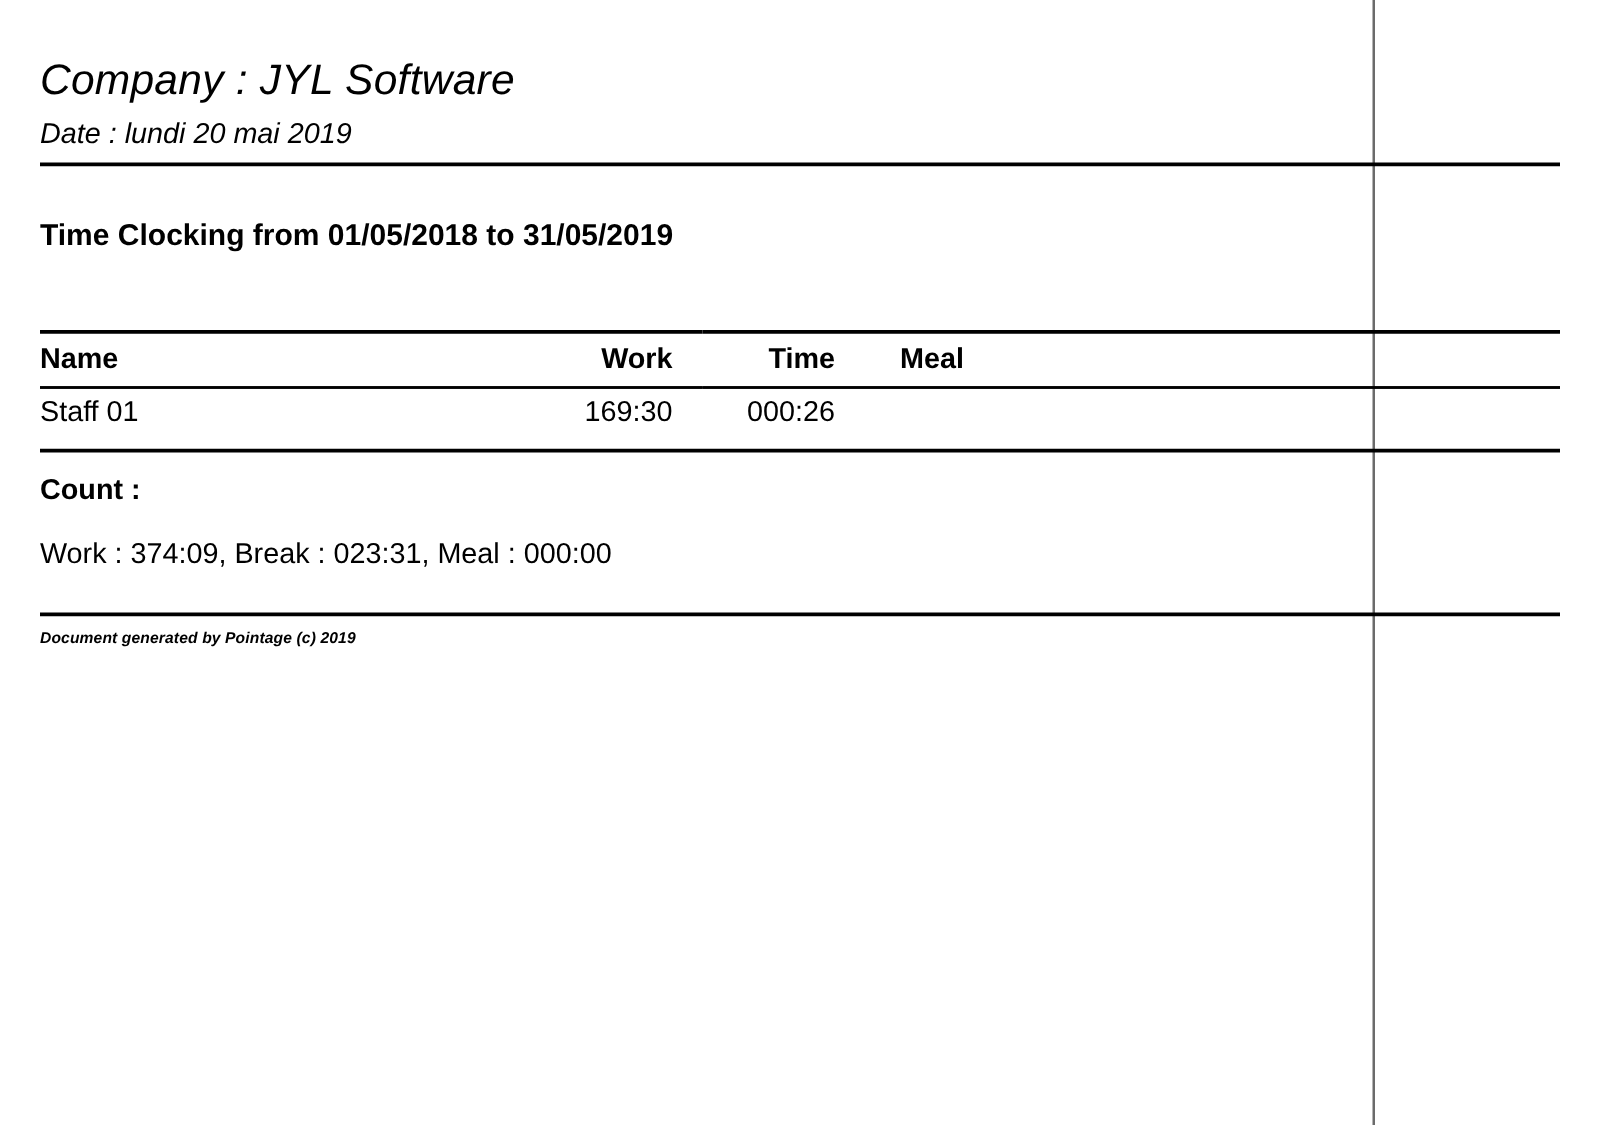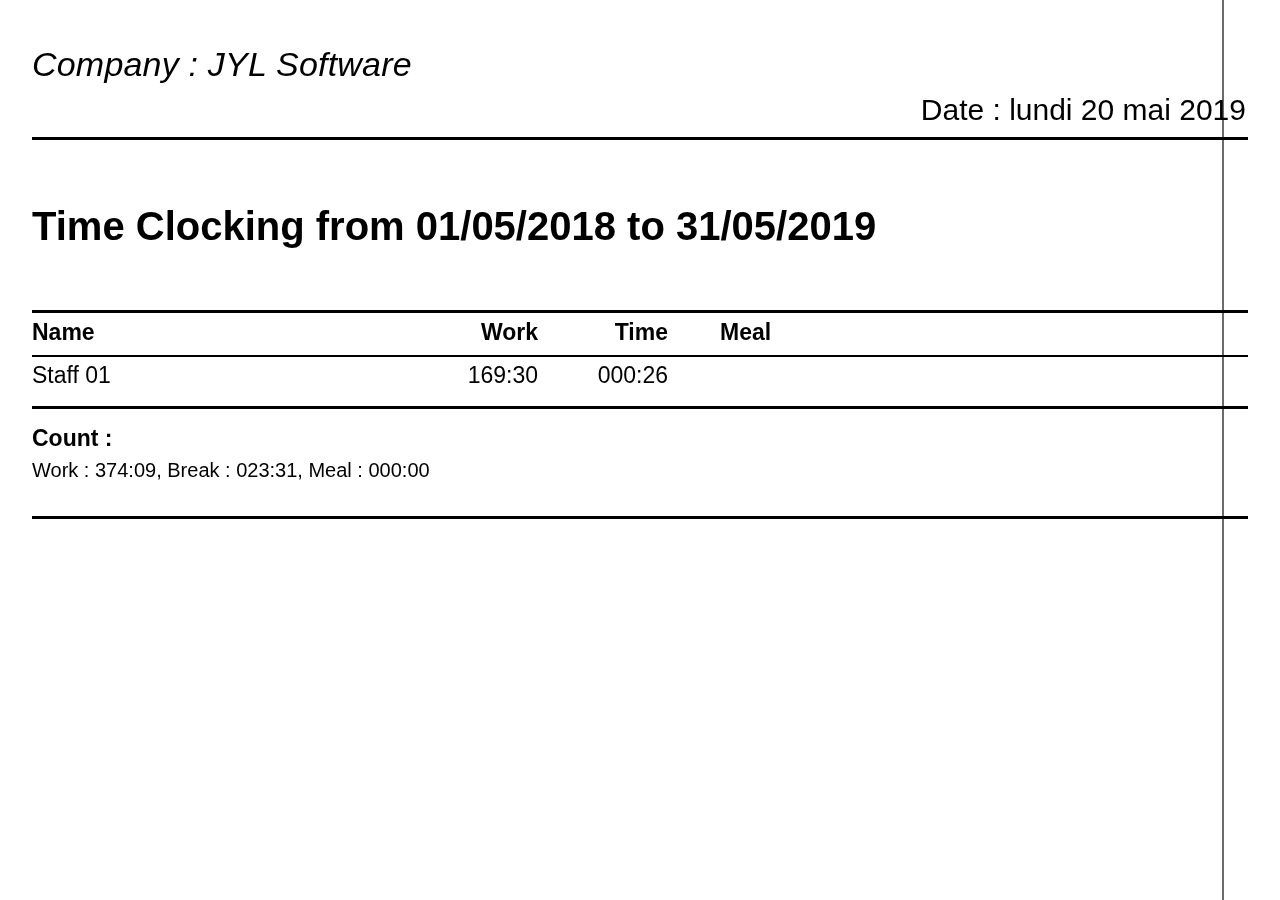--- a/index.html
+++ b/index.html
@@ -12,21 +12,21 @@
     height: 900px;
     font-family: "Liberation Sans", sans-serif;
     color: #000000;
     position: relative;
     overflow: hidden;
   }
   .page {
     position: absolute;
     left: 0;
     top: 0;
-    width: 1224px;
+    width: 1100px;
     height: 900px;
     background: #fff;
     border-right: 2px solid #6b6b6b;
     box-sizing: border-box;
   }
   .content {
     position: absolute;
     left: 32px;
     top: 0;
     width: 1216px;
@@ -36,36 +36,36 @@
   .company {
     font-size: 34px;
     font-style: italic;
     font-weight: normal;
     letter-spacing: 0.2px;
     margin: 0;
     padding-top: 46px;
     line-height: 1.1;
   }
   .date-row {
-    text-align: right;
-    font-size: 30px;
+    font-size: 23px;
     margin-top: 10px;
     padding-right: 2px;
+    font-style: italic;
   }
   .rule-thin {
     border-top: 3px solid #000;
     margin-top: 10px;
   }
 
   
   .report-title {
-    font-size: 40px;
+    font-size: 24px;
     font-weight: bold;
     margin: 0;
-    padding-top: 62px;
+    padding-top: 42px;
     line-height: 1.2;
   }
 
   
   .table-wrap {
     margin-top: 60px;
   }
   table.clock {
     border-collapse: collapse;
     width: 1216px;
@@ -110,23 +110,23 @@
   
   .count-block {
     margin-top: 14px;
   }
   .count-label {
     font-size: 23px;
     font-weight: bold;
     line-height: 1.35;
   }
   .count-values {
-    font-size: 20px;
+    font-size: 23px;
     line-height: 1.35;
-    margin-top: 3px;
+    margin-top: 20px;
   }
   .footer-rule {
     border-top: 3px solid #000;
     margin-top: 32px;
   }
   .footer-note {
     font-size: 12.5px;
     font-style: italic;
     font-weight: bold;
     margin-top: 10px;
@@ -175,15 +175,16 @@
       <div class="table-bottom-rule"></div>
     </div>
 
     <div class="count-block">
       <div class="count-label">Count :</div>
       <div class="count-values">Work : 374:09, Break : 023:31, Meal : 000:00</div>
     </div>
 
     <div class="footer-rule"></div>
 
+    <div class="footer-note">Document generated by Pointage (c) 2019</div>
 
   </div>
 </div>
 
 </body></html>

